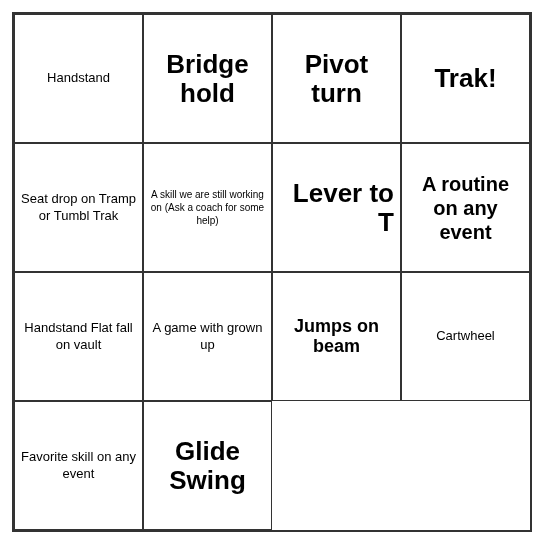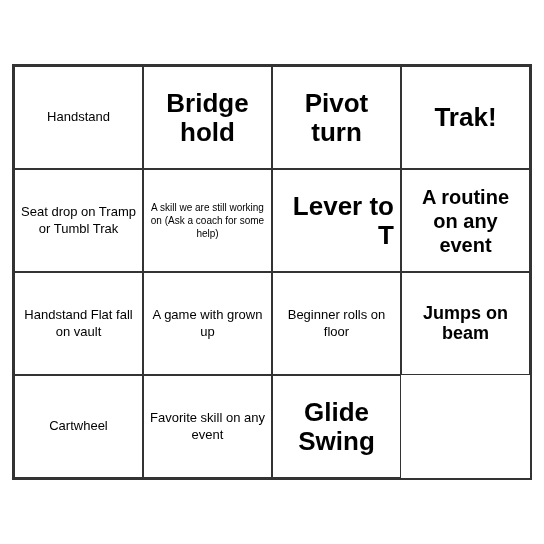--- a/index.html
+++ b/index.html
@@ -13,21 +13,21 @@
       height: 544px;
       background: #fff;
       font-family: Arial, sans-serif;
       display: flex;
       align-items: center;
       justify-content: center;
     }
 
     .bingo-card {
       width: 520px;
-      height: 416px;
+      height: 520px;
       border: 2px solid #333;
       display: grid;
       grid-template-columns: repeat(4, 1fr);
       grid-template-rows: repeat(4, 1fr);
     }
 
     .cell {
       border: 1px solid #333;
       display: flex;
       align-items: center;
@@ -65,23 +65,20 @@
     <div class="cell">
       <span style="font-size: 20px; font-weight: bold; line-height: 1.2;">A routine on any event</span>
     </div>
     <div class="cell">
       <span style="font-size: 13px; line-height: 1.3;">Handstand Flat fall on vault</span>
     </div>
     <div class="cell">
       <span style="font-size: 13px; line-height: 1.3;">A game with grown up</span>
     </div>
     <div class="cell">
-      <span style="font-size: 13px; line-height: 1.3;">Beginner rolls on floor</span>
-    </div>
-    <div class="cell">
       <span style="font-size: 18px; font-weight: bold; line-height: 1.1;">Jumps on beam</span>
     </div>
     <div class="cell">
       <span style="font-size: 13px; line-height: 1.3;">Cartwheel</span>
     </div>
     <div class="cell">
       <span style="font-size: 13px; line-height: 1.3;">Favorite skill on any event</span>
     </div>
     <div class="cell">
       <span style="font-size: 26px; font-weight: bold; line-height: 1.1;">Glide Swing</span>

